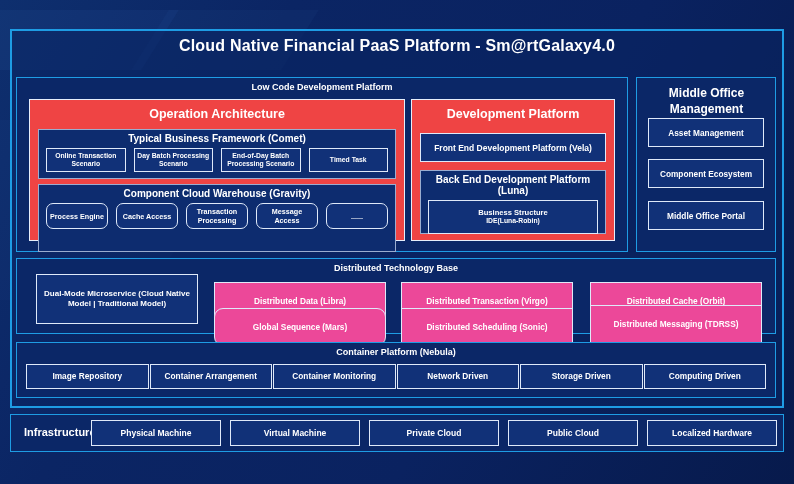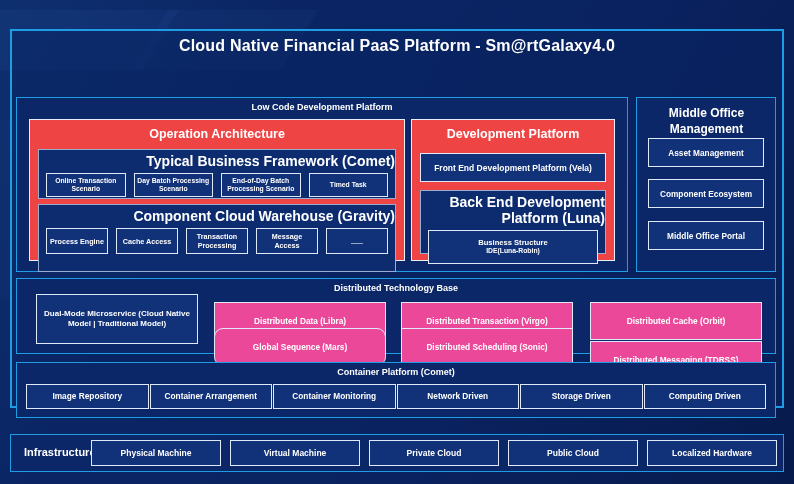--- a/index.html
+++ b/index.html
@@ -19,46 +19,46 @@
   .outer-frame {
     position:absolute; left:10px; top:29px; width:774px; height:379px;
     border:2px solid #1e9ce4; background:rgba(10,36,98,0.55);
   }
   .page-title {
     position:absolute; left:12px; top:37px; width:770px;
     text-align:center; font-size:16px; letter-spacing:0.2px;
   }
 
   .panel {
-    position:absolute; border:1.5px solid #1e9ce4; background:#0b2767;margin-top:20px;
+    position:absolute; border:1.5px solid #1e9ce4; background:#0b2767;
   }
   .panel-label { text-align:center; font-size:9px; padding-top:4px; }
 
   
   .lowcode { left:16px; top:77px; width:612px; height:175px; }
   .op-arch, .dev-plat {
     position:absolute; border:1px solid #e6eefb; background:#ef4444;
   }
   .op-arch { left:12px; top:21px; width:376px; height:142px; }
   .dev-plat { left:394px; top:21px; width:204px; height:142px; }
   .big-title { text-align:center; font-size:12.5px; padding-top:7px; }
 
   .group-box {
     position:absolute; border:1px solid #9aadd0; background:#0d2c6f;
   }
-  .group-label { text-align:right; font-size:14px; padding-top:3px; }
+  .group-label { text-align:center; font-size:10px; padding-top:3px; }
   .leaf-row { display:flex; gap:8px; padding:4px 7px 0 7px; }
   .leaf {
     border:1px solid #dfe9f9; background:#113178;
     display:flex; align-items:center; justify-content:center; text-align:center;
     font-size:6.8px; line-height:1.25; flex:1; height:24px; padding:1px 2px;
   }
   .comet-box { left:8px; top:29px; width:358px; height:50px; }
   .gravity-box { left:8px; top:84px; width:358px; height:68px; }
-  .gravity-box .leaf { height:26px; font-size:7.2px; }
+  .gravity-box .leaf { height:26px; font-size:7.2px;border-radius:7px; }
 
   .vela-box {
     position:absolute; left:8px; top:33px; width:186px; height:29px;
     border:1px solid #dfe9f9; background:#113178;
     display:flex; align-items:center; justify-content:center;
     font-size:8.5px; text-align:center;
   }
   .luna-box { position:absolute; left:8px; top:70px; width:186px; height:64px; }
   .luna-row { display:flex; gap:6px; padding:4px 7px 0 7px; }
   .luna-leaf {
@@ -166,25 +166,25 @@
 
 <div class="panel distributed">
   <div class="panel-label">Distributed Technology Base</div>
   <div class="dual-mode">Dual-Mode Microservice (Cloud Native Model | Traditional Model)</div>
 
   <div class="dist-item" style="left:197px; top:23px;">Distributed Data (Libra)</div>
   <div class="dist-item" style="left:384px; top:23px;">Distributed Transaction (Virgo)</div>
   <div class="dist-item" style="left:573px; top:23px;">Distributed Cache (Orbit)</div>
   <div class="dist-item" style="left:197px; top:49px;border-radius:9px;">Global Sequence (Mars)</div>
   <div class="dist-item" style="left:384px; top:49px;">Distributed Scheduling (Sonic)</div>
-  <div class="dist-item" style="left:573px; top:62px;text-decoration:underline;">Distributed Messaging (TDRSS)</div>
+  <div class="dist-item" style="left:573px; top:46px;">Distributed Messaging (TDRSS)</div>
 </div>
 
 <div class="panel container-platform">
-  <div class="panel-label">Container Platform (Comet)</div>
+  <div class="panel-label">Container Platform (Nebula)</div>
   <div class="cp-row">
     <div class="leaf">Image Repository</div>
     <div class="leaf">Container Arrangement</div>
     <div class="leaf">Container Monitoring</div>
     <div class="leaf">Network Driven</div>
     <div class="leaf">Storage Driven</div>
     <div class="leaf">Computing Driven</div>
   </div>
 </div>
 

